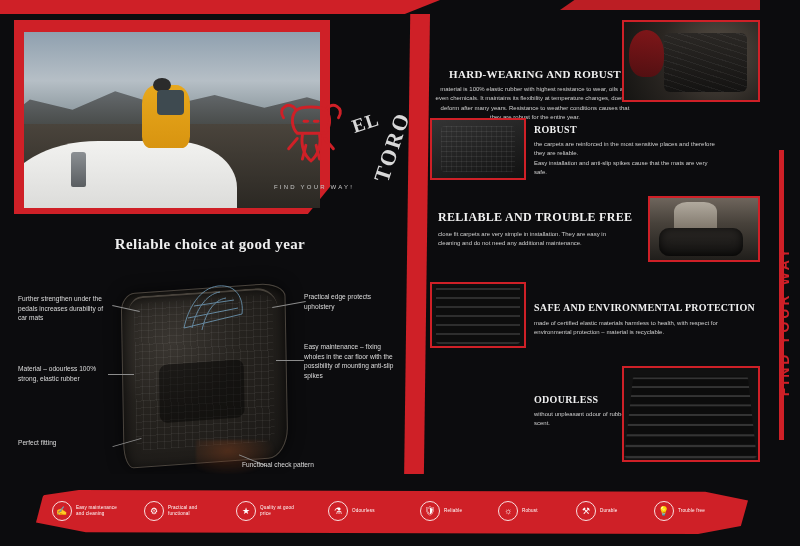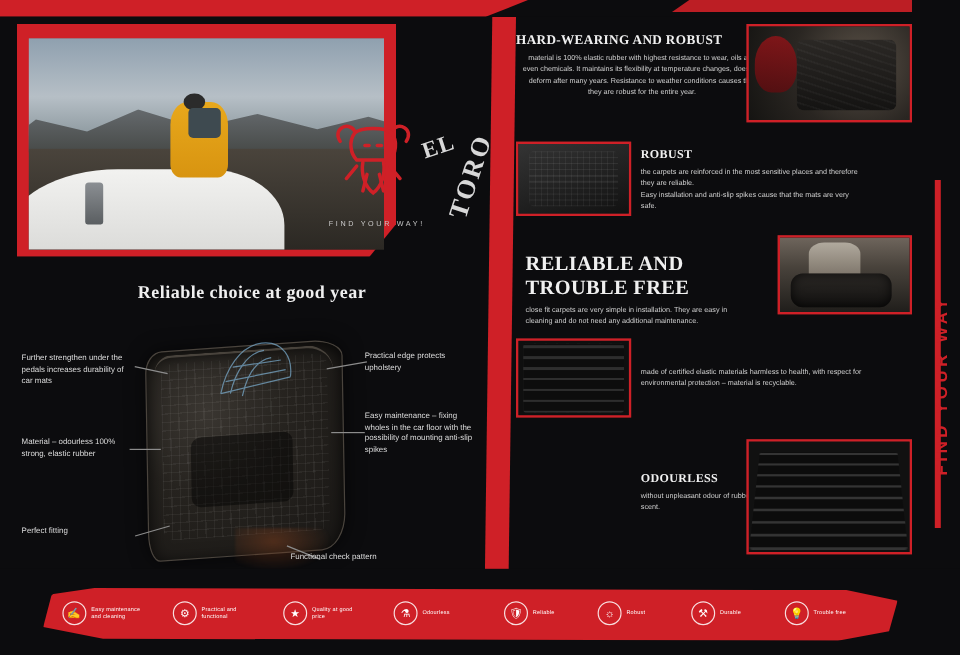--- a/index.html
+++ b/index.html
@@ -249,48 +249,49 @@
         <span>Easy maintenance – fixing wholes in the car floor with the possibility of mounting anti-slip spikes</span>
       </div>
     </div>
   </div>
 
   <div class="divider"></div>
 
   <div class="right">
 
     <div class="sec" style="top:14px; left:0;">
-      <h3 style="font-size:11px; text-align:left; width:210px;">HARD-WEARING AND ROBUST</h3>
+      <h3 style="font-size:11px; text-align:center; width:210px;margin-top:40px;">HARD-WEARING AND ROBUST</h3>
       <p style="width:200px; margin:5px 0 0 5px; text-align:center;">material is 100% elastic rubber with highest resistance to wear, oils and even chemicals. It maintains its flexibility at temperature changes, does not deform after many years. Resistance to weather conditions causes that they are robust for the entire year.</p>
     </div>
     <div class="thumb" style="left:192px; top:6px; width:138px; height:82px;">
       <div class="ph car-mats"></div>
     </div>
 
     <div class="thumb" style="left:0px; top:104px; width:96px; height:62px;">
       <div class="ph blackmat"></div>
     </div>
     <div class="sec" style="top:110px; left:104px; width:210px;">
       <h3 style="font-size:10px;">ROBUST</h3>
       <p style="width:186px; margin-top:5px; white-space:pre-line;">the carpets are reinforced in the most sensitive places and therefore they are reliable.
 Easy installation and anti-slip spikes cause that the mats are very safe.</p>
     </div>
 
     <div class="sec" style="top:196px; left:8px; width:210px;">
-      <h3 style="font-size:17px;">RELIABLE AND TROUBLE FREE</h3>
+      <h3 style="font-size:12px;">RELIABLE AND TROUBLE FREE</h3>
       <p style="width:190px; margin-top:5px;">close fit carpets are very simple in installation. They are easy in cleaning and do not need any additional maintenance.</p>
     </div>
     <div class="thumb" style="left:218px; top:182px; width:112px; height:66px;">
       <div class="ph footwell"></div>
     </div>
 
     <div class="thumb" style="left:0px; top:268px; width:96px; height:66px;">
       <div class="ph grid-mat"></div>
     </div>
     <div class="sec" style="top:288px; left:104px; width:226px;">
+      <h3 style="font-size:10px; line-height:1.15;">SAFE AND ENVIRONMENTAL PROTECTION</h3>
       <p style="width:216px; margin-top:5px;">made of certified elastic materials harmless to health, with respect for environmental protection – material is recyclable.</p>
     </div>
 
     <div class="sec" style="top:380px; left:104px; width:210px;">
       <h3 style="font-size:10px;">ODOURLESS</h3>
       <p style="width:190px; margin-top:5px;">without unpleasant odour of rubber, with addition of delicate vanilla scent.</p>
     </div>
     <div class="thumb" style="left:192px; top:352px; width:138px; height:96px;">
       <div class="ph grid-mat2"></div>
     </div>

